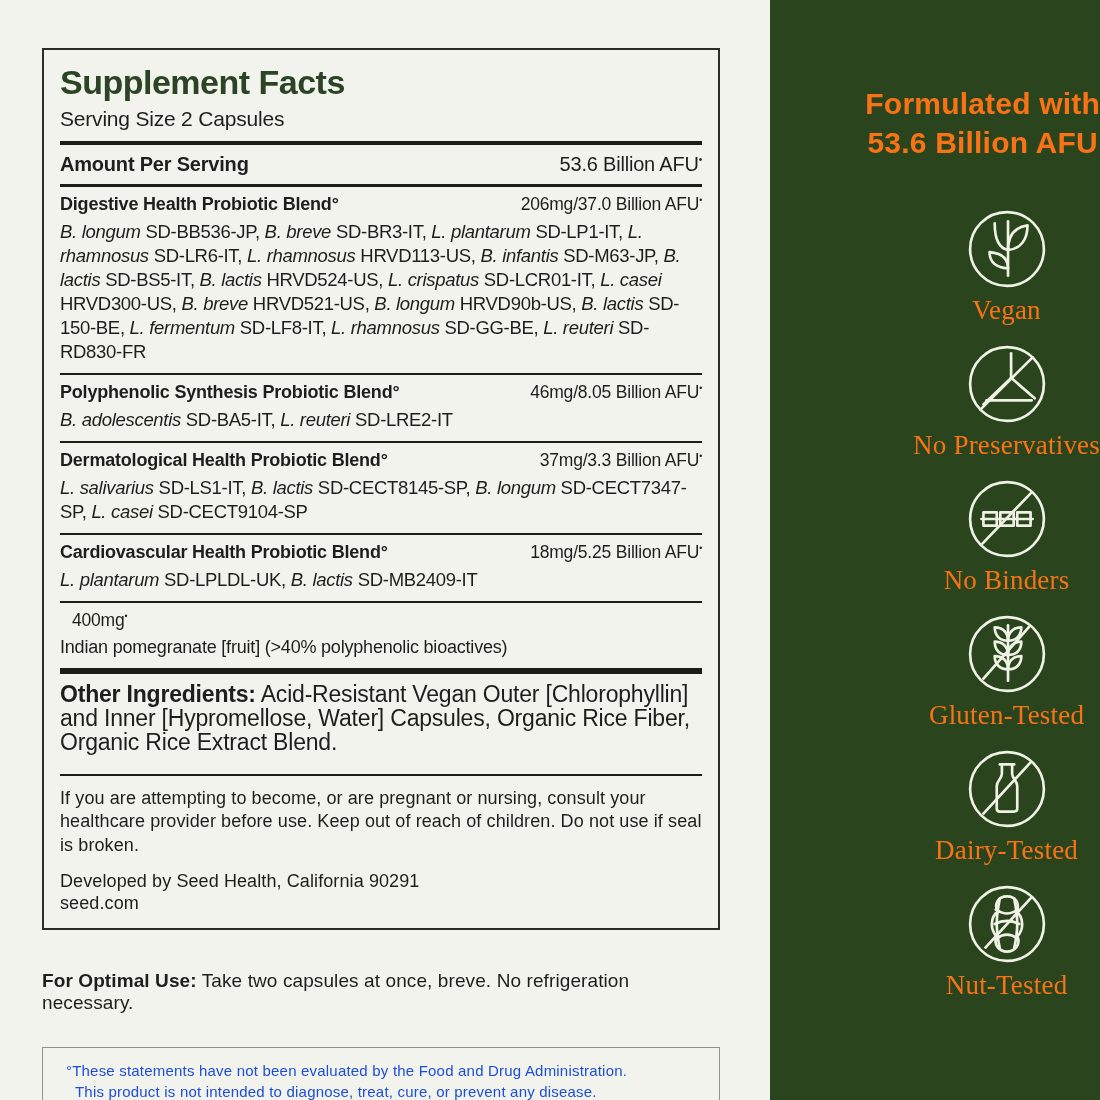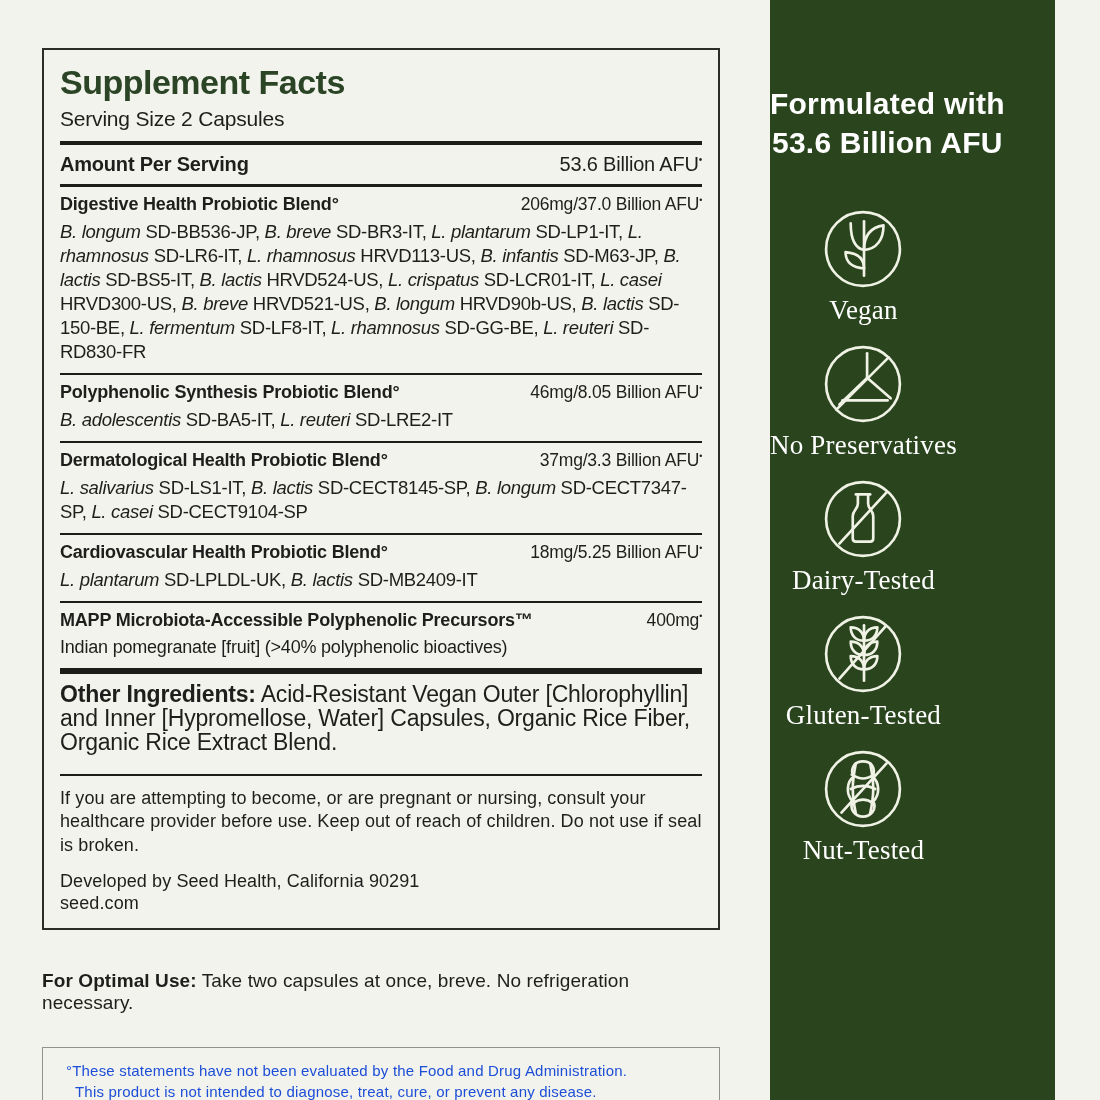--- a/index.html
+++ b/index.html
@@ -38,23 +38,23 @@
   .developed{font-size:18px;line-height:22px;margin-top:13px;letter-spacing:0.1px;}
   .optimal{margin-top:40px;font-size:19px;letter-spacing:0.1px;}
   .disclaimer{
     margin-top:33px;border:1.5px solid #92928b;box-sizing:border-box;width:678px;
     padding:12px 18px 12px 23px;font-size:15px;line-height:21px;color:#1d4ed8;
     letter-spacing:0.2px;background:#f2f3ec;
   }
   .disclaimer .line2{padding-left:9px;}
   
   .sidebar{
-    position:absolute;left:770px;top:0;width:285px;height:1100px;
-    background:#2a451e;color:#ffffff;
-    display:flex;flex-direction:column;align-items:flex-start;
+    position:absolute;left:770px;top:0;width:330px;height:1100px;
+    background:#2a451e;color:#f97316;
+    display:flex;flex-direction:column;align-items:flex-end;
   }
   .sidebar-heading{margin-top:84px;text-align:center;font-size:30px;line-height:39px;font-weight:600;letter-spacing:0.2px;}
   .badges{margin-top:46px;display:flex;flex-direction:column;align-items:center;font-family:Liberation Serif, serif;}
   .badge{display:flex;flex-direction:column;align-items:center;margin-bottom:17px;}
   .badge svg{width:82px;height:82px;display:block;}
   .badge-label{margin-top:5px;font-size:27px;line-height:31px;letter-spacing:0.2px;white-space:nowrap;}
 </style>
 </head>
 <body>
 
@@ -94,21 +94,20 @@
           <div class="rule"></div>
           <div class="row">
             <span class="row-label">Cardiovascular Health Probiotic Blend°</span>
             <span class="row-amount">18mg/5.25 Billion AFU<sup class="dot">•</sup></span>
           </div>
           <div class="strains"><i>L. plantarum</i> SD-LPLDL-UK, <i>B. lactis</i> SD-MB2409-IT</div>
           <div class="rule"></div>
         </div>
 
       <div class="row">
-        <span class="row-label">MAPP Microbiota-Accessible Polyphenolic Precursors™</span>
         <span class="row-amount"><span>400mg</span><sup class="dot">•</sup></span>
       </div>
       <div class="mapp-desc">Indian pomegranate [fruit] (&gt;40% polyphenolic bioactives)</div>
       <div class="rule thick"></div>
 
       <div class="rule"></div>
 
       <div class="oi"><b>Other Ingredients:</b> <span>Acid-Resistant Vegan Outer [Chlorophyllin] and Inner [Hypromellose, Water] Capsules, Organic Rice Fiber, Organic Rice Extract Blend.</span></div>
       <div class="rule"></div>
 
@@ -157,26 +156,28 @@
      <path d="M20 56 L64 56"></path>
               <path d="M65 14 L14 65"></path>
             </svg>
           </span>
           <div class="badge-label">No Preservatives</div>
         </div>
         <div class="badge">
           <span>
             <svg viewBox="0 0 80 80" fill="none" stroke="#eff2e4" stroke-width="2.6" stroke-linecap="round" stroke-linejoin="round">
               <circle cx="40" cy="40" r="36"></circle>
-     <path d="M33 16 L47 16"></path>
-     <path d="M35 16 L35 25 C35 30 30 32 30 37 L30 59 C30 61 31 62 33 62 L47 62 C49 62 50 61 50 59 L50 37 C50 32 45 30 45 25 L45 16"></path>
-     <path d="M63 14 L17 64"></path>
-            </svg>
-          </span>
-          <div class="badge-label">Dairy-Tested</div>
+     <path d="M15 40 L65 40"></path>
+     <rect x="17" y="33.5" width="13" height="13"></rect>
+     <rect x="33.5" y="33.5" width="13" height="13"></rect>
+     <rect x="50" y="33.5" width="13" height="13"></rect>
+     <path d="M64 14 L16 64"></path>
+            </svg>
+          </span>
+          <div class="badge-label">No Binders</div>
         </div>
         <div class="badge">
           <span>
             <svg viewBox="0 0 80 80" fill="none" stroke="#eff2e4" stroke-width="2.6" stroke-linecap="round" stroke-linejoin="round">
               <circle cx="40" cy="40" r="36"></circle>
      <path d="M41 12 L41 66"></path>
      <path d="M41 27 C33 27 28 22 28 14 C36 14 41 19 41 27 Z"></path>
      <path d="M41 27 C49 27 54 22 54 14 C46 14 41 19 41 27 Z"></path>
      <path d="M41 41 C33 41 28 36 28 28 C36 28 41 33 41 41 Z"></path>
      <path d="M41 41 C49 41 54 36 54 28 C46 28 41 33 41 41 Z"></path>
@@ -184,20 +185,31 @@
      <path d="M41 55 C49 55 54 50 54 42 C46 42 41 47 41 55 Z"></path>
      <path d="M62 13 L17 64"></path>
             </svg>
           </span>
           <div class="badge-label">Gluten-Tested</div>
         </div>
         <div class="badge">
           <span>
             <svg viewBox="0 0 80 80" fill="none" stroke="#eff2e4" stroke-width="2.6" stroke-linecap="round" stroke-linejoin="round">
               <circle cx="40" cy="40" r="36"></circle>
+     <path d="M33 16 L47 16"></path>
+     <path d="M35 16 L35 25 C35 30 30 32 30 37 L30 59 C30 61 31 62 33 62 L47 62 C49 62 50 61 50 59 L50 37 C50 32 45 30 45 25 L45 16"></path>
+     <path d="M63 14 L17 64"></path>
+            </svg>
+          </span>
+          <div class="badge-label">Dairy-Tested</div>
+        </div>
+        <div class="badge">
+          <span>
+            <svg viewBox="0 0 80 80" fill="none" stroke="#eff2e4" stroke-width="2.6" stroke-linecap="round" stroke-linejoin="round">
+              <circle cx="40" cy="40" r="36"></circle>
      <path d="M40 13 C31 13 27 21 31 28 C24 33 23 45 30 52 C26 60 33 67 40 67 C47 67 54 60 50 52 C57 45 56 33 49 28 C53 21 49 13 40 13 Z"></path>
      <path d="M33 15 C29 35 29 45 33 64"></path>
      <path d="M47 15 C51 35 51 45 47 64"></path>
      <path d="M29 26 C37 31 43 31 51 26"></path>
      <path d="M28 40 C36 36 44 36 52 40"></path>
      <path d="M30 54 C37 49 43 49 50 54"></path>
      <path d="M63 15 L19 63"></path>
             </svg>
           </span>
           <div class="badge-label">Nut-Tested</div>

